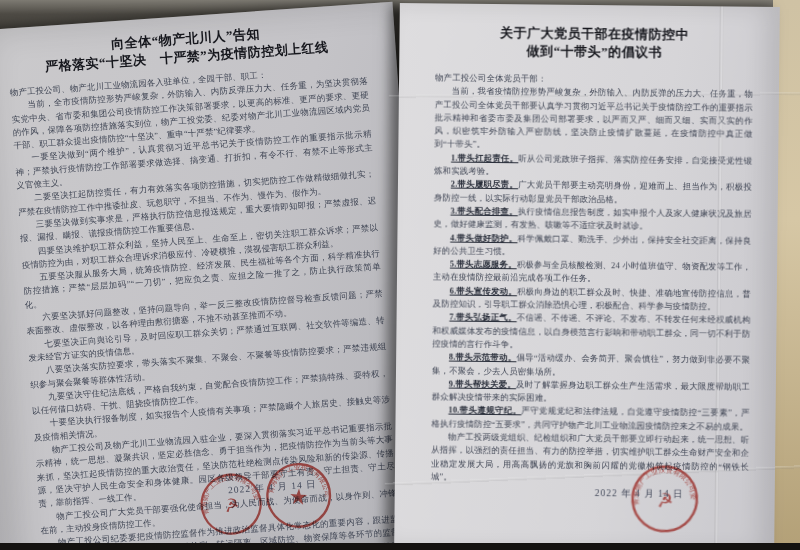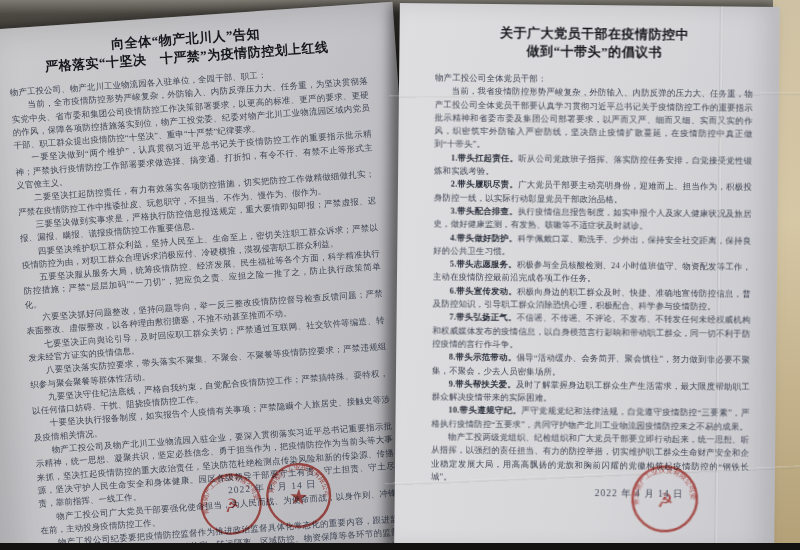--- a/index.html
+++ b/index.html
@@ -19,21 +19,21 @@
       transform:rotate(0.6deg);
       background:linear-gradient(100deg,#dedddf 0%,#d6d5d8 60%,#c8c7cc 100%);
       padding:20px 26px 0 36px;
       box-shadow:-9px 2px 12px rgba(0,0,0,.5), inset -14px 0 22px rgba(0,0,0,.10);}
   .doc-title{text-align:center;font-weight:bold;color:#16171d;
              font-size:13px;line-height:17.5px;margin:0 0 9px 0;letter-spacing:.5px;}
   .paper.right .doc-title{margin-bottom:13px;}
   .doc-body{font-size:8.4px;line-height:13.3px;color:#3d4352;text-align:justify;letter-spacing:.2px;}
   .doc-body p{margin:0;text-indent:2em;}
   .doc-body p.salutation{text-indent:0;}
-  .doc-body b{color:#2a2f3b;}
+  .doc-body b{color:#2a2f3b;text-decoration:underline;}
   .date{position:absolute;font-size:9.5px;color:#454b5c;letter-spacing:1px;white-space:nowrap;}
   .paper.left .date{left:232px;top:470px;}
   .paper.right .date{left:200px;top:482px;}
   .stamp{position:absolute;opacity:.82;mix-blend-mode:multiply;}
   .stamp .ring{fill:none;stroke:#bf3a33;stroke-width:3.5;}
   .stamp .ringtext{fill:#bf3a33;font-size:10px;font-family:"Liberation Serif",serif;}
   .stamp .emblem{fill:#bf3a33;font-family:"DejaVu Sans",sans-serif;}
   .stamp-l1{left:202px;top:458px;width:64px;height:64px;transform:rotate(-12deg);}
   .stamp-l2{left:268px;top:452px;width:68px;height:68px;transform:rotate(8deg);}
   .stamp-r1{left:235px;top:458px;width:70px;height:70px;transform:rotate(-6deg);}

